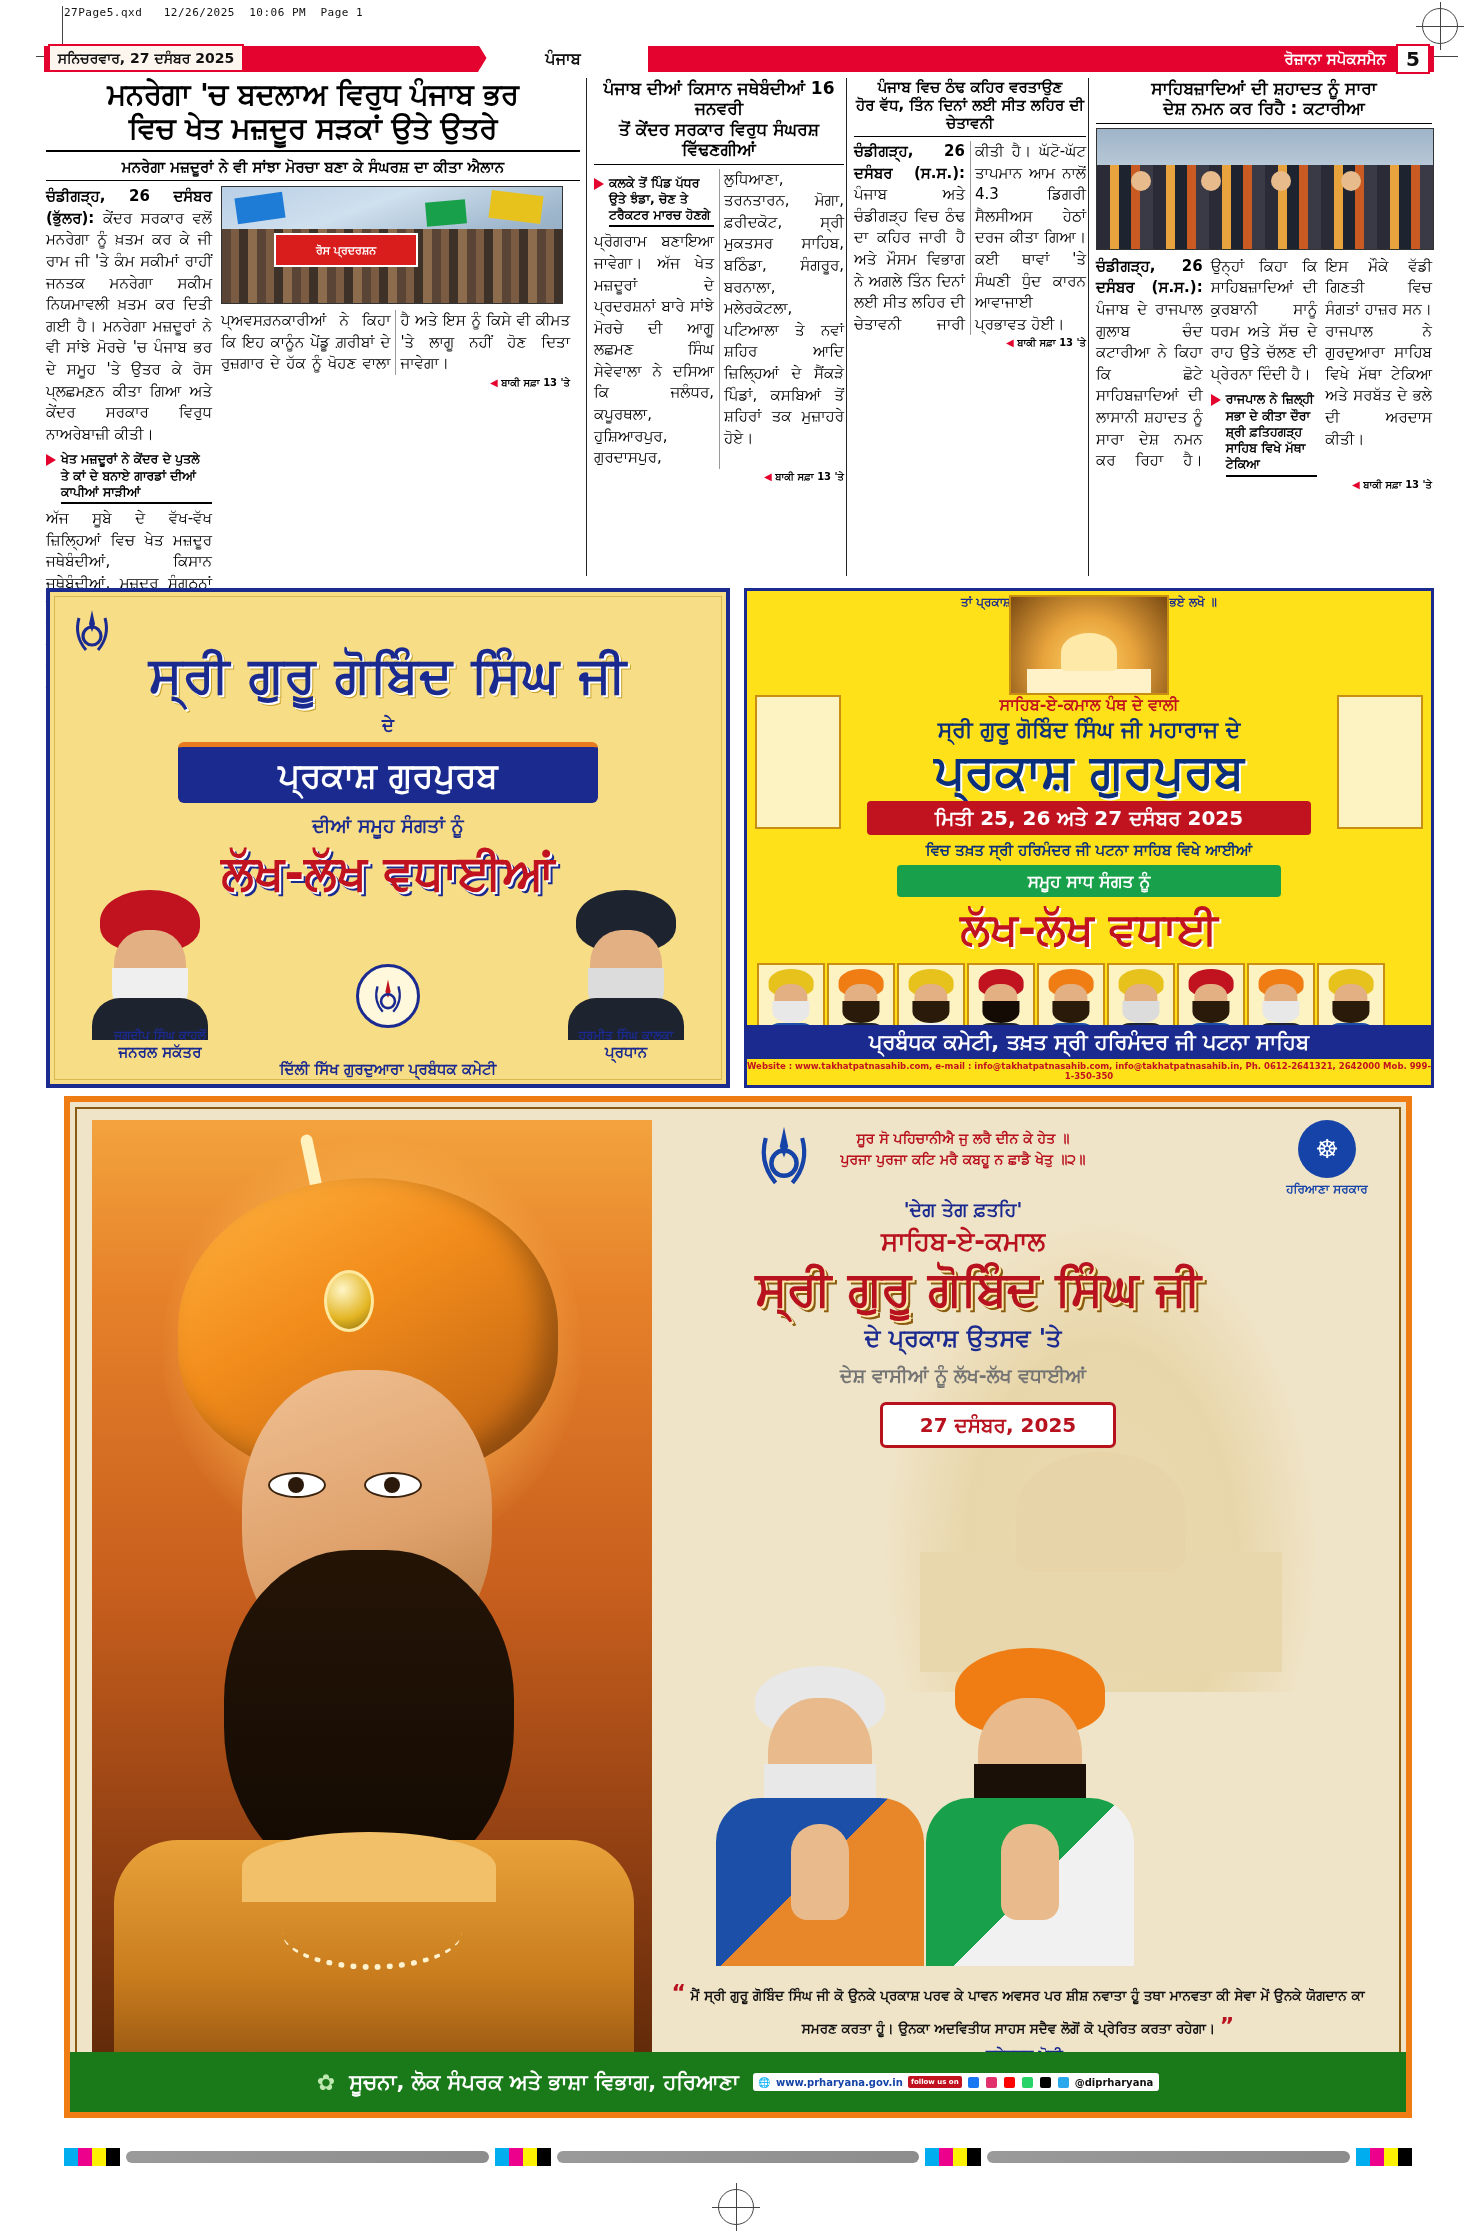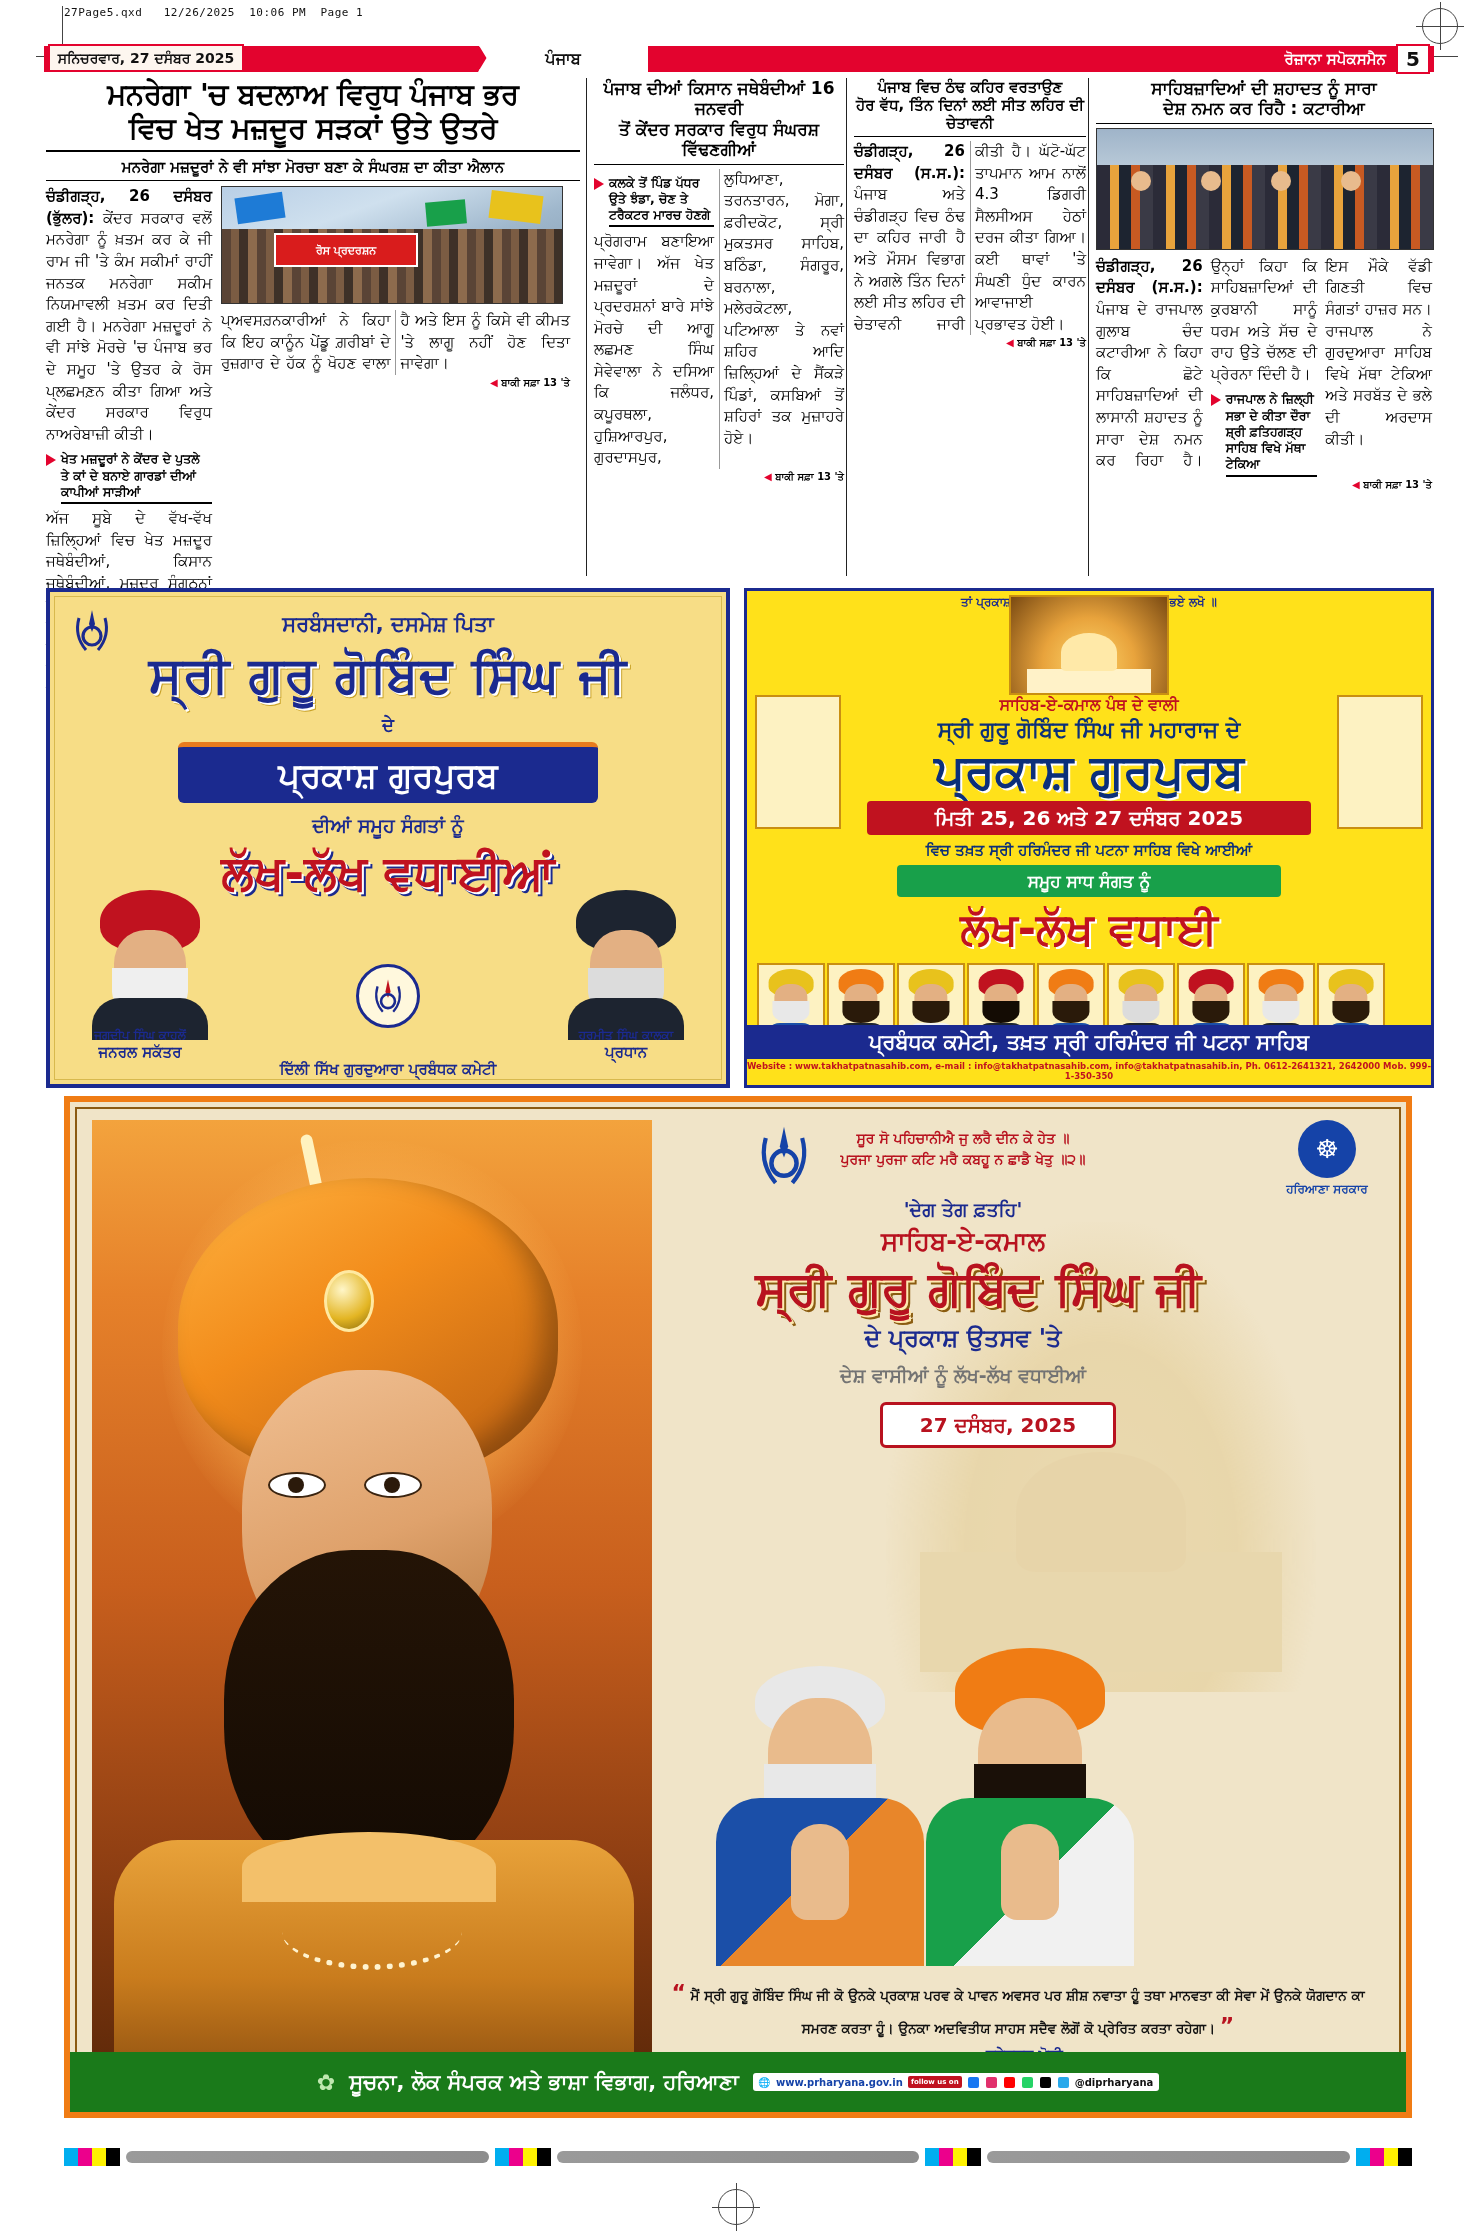--- a/index.html
+++ b/index.html
@@ -94,21 +94,21 @@
     text-shadow:2px 2px 0 #fff,4px 4px 0 #1b2a8f;}
   .portrait{position:absolute;bottom:44px;width:120px;height:150px;overflow:hidden;}
   .portrait .turb{position:absolute;left:10px;top:0;width:100px;height:62px;border-radius:50% 50% 40% 40%;}
   .portrait .face{position:absolute;left:24px;top:40px;width:72px;height:76px;border-radius:44%;background:#e3b083;}
   .portrait .beard{position:absolute;left:22px;top:78px;width:76px;height:48px;border-radius:0 0 50% 50%;background:#efefef;}
   .portrait .body{position:absolute;left:2px;bottom:0;width:116px;height:42px;border-radius:28px 28px 0 0;}
   .p-left{left:40px;}
   .p-right{right:40px;}
   .pname{position:absolute;bottom:22px;text-align:center;width:180px;font-size:12px;font-weight:bold;color:#1b2a8f;line-height:1.25;}
   .pname small{display:block;font-size:15px;font-weight:bold;}
-  .pn-left{left:0;}
+  .pn-left{left:20px;}
   .pn-right{right:10px;}
   .org-logo{position:absolute;left:50%;transform:translateX(-50%);bottom:56px;width:58px;height:58px;border-radius:50%;
     border:3px solid #1b2a8f;background:#fff8dd;display:flex;align-items:center;justify-content:center;}
   .org-name{position:absolute;left:0;right:0;bottom:6px;text-align:center;font-size:15px;font-weight:bold;color:#1b2a8f;}
 
   .ad-right{position:absolute;right:0;top:0;width:690px;height:500px;background:#ffe11a;border:3px solid #1b2a8f;box-sizing:border-box;overflow:hidden;}
   .ar-top{position:absolute;left:0;right:0;top:4px;text-align:center;font-size:12px;font-weight:bold;color:#1b2a8f;}
   .ar-sub{position:absolute;left:0;right:0;top:26px;text-align:center;font-size:16px;font-weight:bold;color:#c0121f;}
   .ar-t1{position:absolute;left:0;right:0;top:48px;text-align:center;font-size:22px;font-weight:bold;color:#0b2f7a;}
   .ar-t2{position:absolute;left:0;right:0;top:74px;text-align:center;font-size:48px;font-weight:bold;color:#0b2f7a;text-shadow:2px 2px 0 #fff;}
@@ -322,21 +322,20 @@
     <div class="ad-left">
       <div class="inner"></div>
       <div class="khanda">
         <svg viewBox="0 0 40 46">
           <path d="M20 2 L23 16 L20 24 L17 16 Z" fill="#1b2a8f"></path>
           <circle cx="20" cy="28" r="9" fill="none" stroke="#1b2a8f" stroke-width="3.2"></circle>
           <path d="M7 10 Q2 28 14 42" fill="none" stroke="#1b2a8f" stroke-width="3"></path>
           <path d="M33 10 Q38 28 26 42" fill="none" stroke="#1b2a8f" stroke-width="3"></path>
         </svg>
       </div>
-      <div class="al-t1">ਸਰਬੰਸਦਾਨੀ, ਦਸਮੇਸ਼ ਪਿਤਾ</div>
       <div class="al-t2">ਸ੍ਰੀ ਗੁਰੂ ਗੋਬਿੰਦ ਸਿੰਘ ਜੀ</div>
       <div class="al-de">ਦੇ</div>
       <div class="al-band">ਪ੍ਰਕਾਸ਼ ਗੁਰਪੁਰਬ</div>
       <div class="al-t3">ਦੀਆਂ ਸਮੂਹ ਸੰਗਤਾਂ ਨੂੰ</div>
       <div class="al-t4">ਲੱਖ-ਲੱਖ ਵਧਾਈਆਂ</div>
 
       <div class="portrait p-left">
         <div class="turb" style="background:#c0121f"></div>
         <div class="face"></div>
         <div class="beard"></div>

